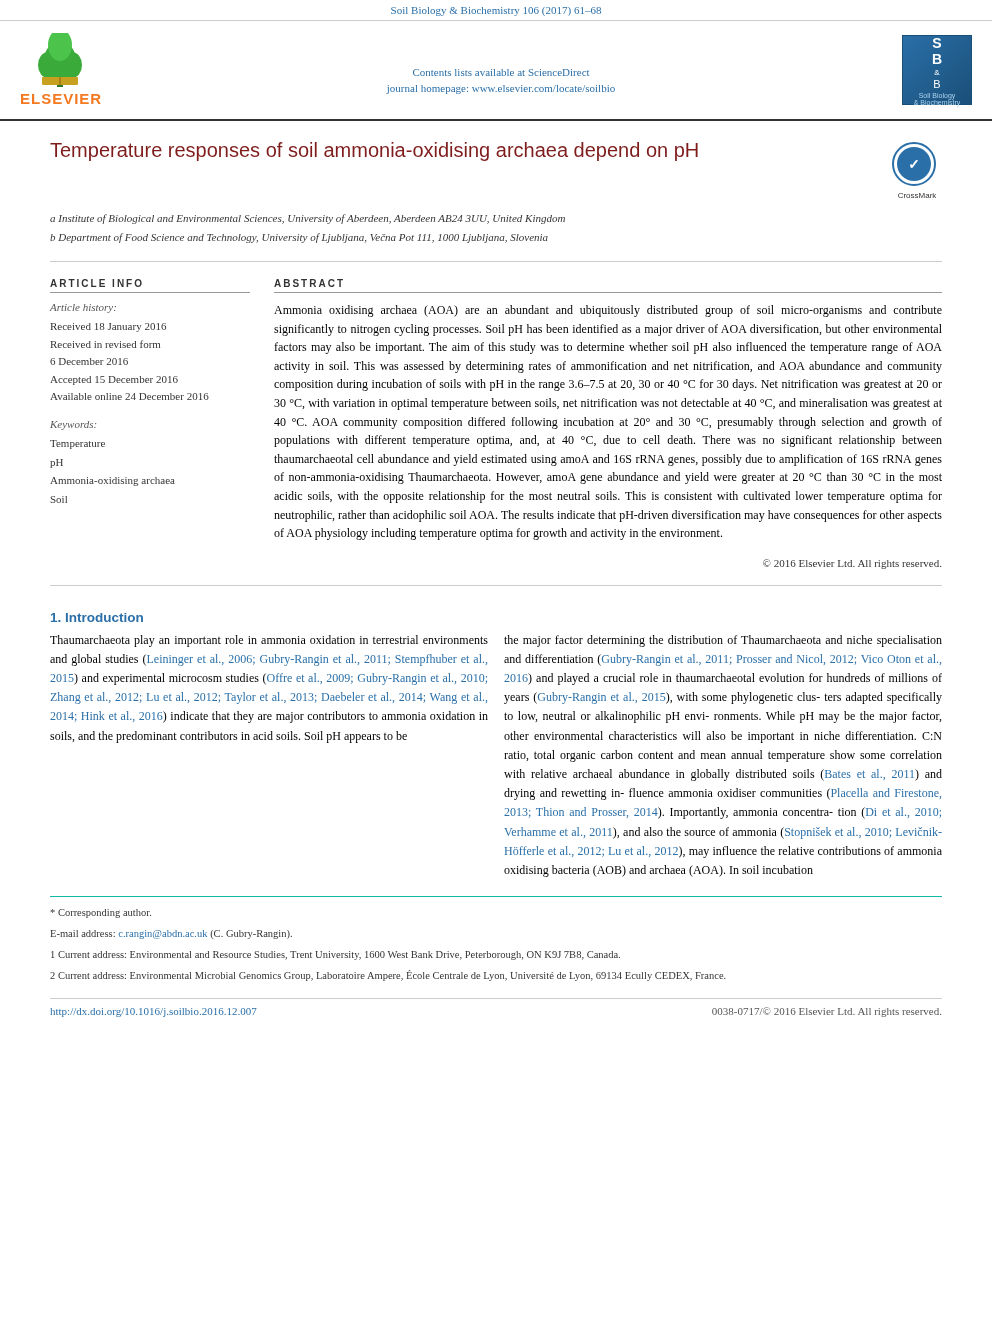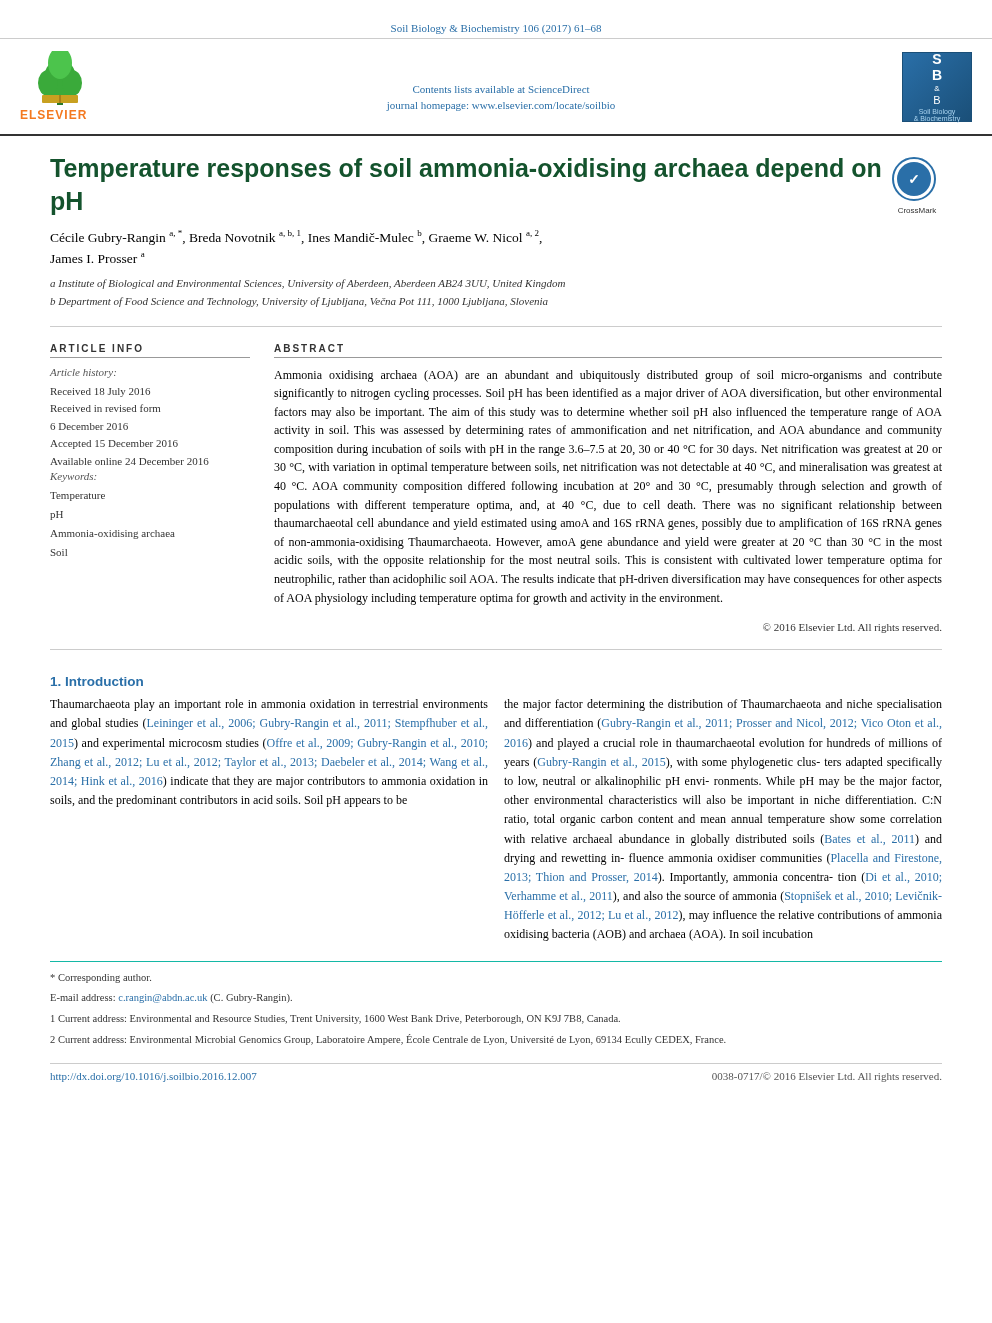--- a/index.html
+++ b/index.html
@@ -9,21 +9,21 @@
       font-size: 13px;
       color: #000;
       width: 992px;
       min-height: 1323px;
     }
 
     
     .top-bar {
       background: #fff;
       text-align: center;
-      padding: 22px 0 4px;
+      padding: 4px 0 4px;
       font-size: 11px;
       color: #2a6fa8;
       border-bottom: 1px solid #ccc;
     }
 
     
     .journal-header {
       display: flex;
       align-items: center;
       padding: 12px 20px;
@@ -89,44 +89,44 @@
       display: flex;
       flex-direction: column;
       align-items: flex-start;
     }
     .elsevier-tree {
       width: 80px;
       height: 55px;
     }
     .elsevier-text {
       font-family: Arial, sans-serif;
-      font-size: 12px;
+      font-size: 15px;
       font-weight: bold;
       color: #f47920;
       letter-spacing: 1px;
       margin-top: 2px;
     }
 
     
     .main-content {
       padding: 16px 50px 20px 50px;
     }
 
     
     .article-title-section {
       display: flex;
       align-items: flex-start;
       margin-bottom: 10px;
     }
     .article-title {
       flex: 1;
-      font-size: 25px;
-      font-weight: bold;
-      font-family: Arial, sans-serif;
-      color: #14532d;
+      font-size: 20px;
+      font-weight: normal;
+      font-family: Arial, sans-serif;
+      color: #7f1d1d;
       line-height: 1.3;
     }
     .crossmark {
       width: 50px;
       flex-shrink: 0;
       margin-left: 10px;
       margin-top: 5px;
     }
 
     
@@ -179,21 +179,21 @@
       font-style: italic;
       font-size: 11px;
       color: #555;
       margin-bottom: 5px;
     }
     .history-item {
       font-size: 11px;
       color: #333;
       line-height: 1.6;
     }
-    .keywords-section { }
+    .keywords-section { margin-top: 12px; }
     .keywords-title {
       font-style: italic;
       font-size: 11px;
       color: #555;
       margin-bottom: 4px;
     }
     .keyword-item {
       font-size: 11px;
       color: #333;
       line-height: 1.7;
@@ -338,42 +338,35 @@
       
       <svg width="45" height="45" viewBox="0 0 45 45">
         <circle cx="22" cy="22" r="21" fill="none" stroke="#2a6fa8" stroke-width="2"></circle>
         <circle cx="22" cy="22" r="17" fill="#2a6fa8"></circle>
         <text x="22" y="27" text-anchor="middle" fill="white" font-size="14" font-family="Arial" font-weight="bold">✓</text>
       </svg>
       <div style="font-size:8px; color:#333; text-align:center; font-family:Arial">CrossMark</div>
     </div>
   </div>
 
-  <div class="authors">
-    <span>Cécile Gubry-Rangin</span> <sup>a, *</sup>,
-    <span> Breda Novotnik</span> <sup>a, b, 1</sup>,
-    <span> Ines Mandič-Mulec</span> <sup>b</sup>,
-    <span> Graeme W. Nicol</span> <sup>a, 2</sup>,<br>
-    <span> James I. Prosser</span> <sup>a</sup>
-  </div>
 
   <div class="affiliations">
     <p>a Institute of Biological and Environmental Sciences, University of Aberdeen, Aberdeen AB24 3UU, United Kingdom</p>
     <p>b Department of Food Science and Technology, University of Ljubljana, Večna Pot 111, 1000 Ljubljana, Slovenia</p>
   </div>
 
   <hr class="section-divider">
 
   <div class="two-col">
 
     <div class="col-left">
       <div class="article-info-title">ARTICLE INFO</div>
 
       <div class="history-title">Article history:</div>
-      <div class="history-item">Received 18 July 2016</div>
+      <div class="history-item">Received 18 January 2016</div>
       <div class="history-item">Received in revised form</div>
       <div class="history-item">6 December 2016</div>
       <div class="history-item">Accepted 15 December 2016</div>
       <div class="history-item">Available online 24 December 2016</div>
 
       <div class="keywords-section">
         <div class="keywords-title">Keywords:</div>
         <div class="keyword-item">Temperature</div>
         <div class="keyword-item">pH</div>
         <div class="keyword-item">Ammonia-oxidising archaea</div>

